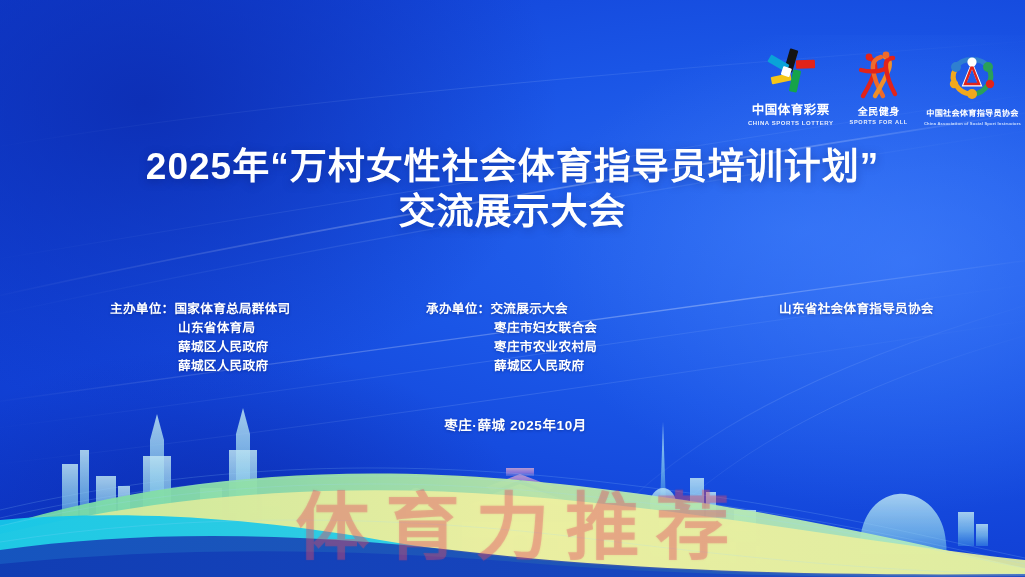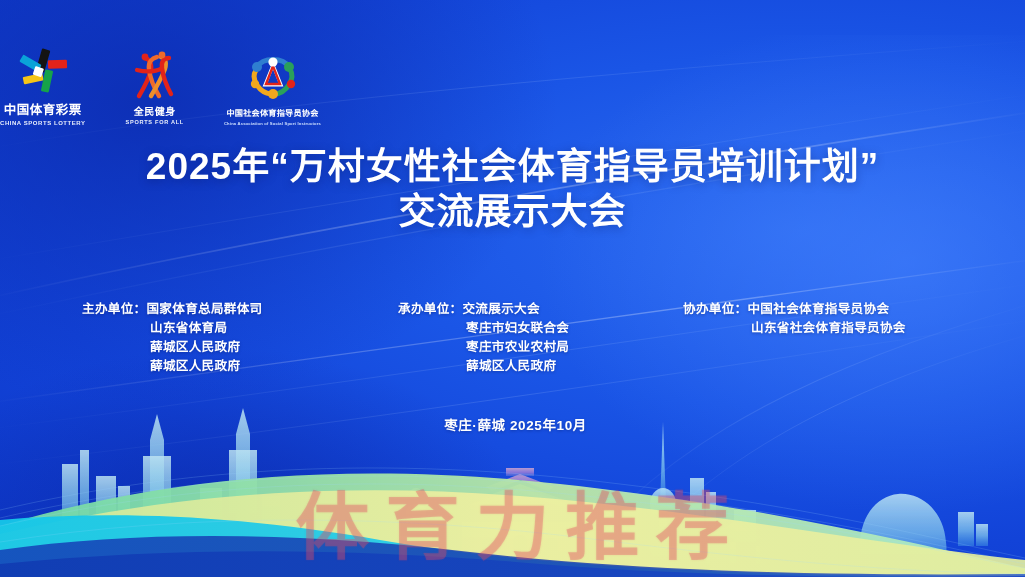--- a/index.html
+++ b/index.html
@@ -43,22 +43,22 @@
     display:flex;align-items:center;justify-content:center;
     font-size:74px;font-weight:700;letter-spacing:16px;
     color:rgba(226,74,96,.30);
     white-space:nowrap;pointer-events:none;
     text-shadow:0 0 2px rgba(226,74,96,.18);
     padding-left:16px;
   }
 
   
   .logos{
-    position:absolute;left:0;right:10px;top:30px;height:96px;
-    display:flex;justify-content:flex-start;align-items:flex-end;gap:40px;
+    position:absolute;left:0;right:4px;top:30px;height:96px;
+    display:flex;justify-content:flex-end;align-items:flex-end;gap:16px;
   }
   .logo{display:flex;flex-direction:column;align-items:center;gap:3px;}
   .logo .mark{display:block;}
   .logo .cn{
     color:#ffffff;font-weight:700;line-height:1.05;white-space:nowrap;
   }
   .logo .en{
     color:#e8eefc;line-height:1.05;white-space:nowrap;
     transform:scaleY(.92);
   }
@@ -85,20 +85,21 @@
   .orgs{
     position:absolute;top:300px;left:0;right:0;
     display:flex;justify-content:center;
     color:#ffffff;
   }
   .org-col{display:flex;flex-direction:column;}
   .org-row{
     font-size:12.6px;font-weight:700;line-height:19px;
     white-space:nowrap;letter-spacing:.3px;
     text-shadow:0 1px 3px rgba(4,22,95,.4);
+    margin-left:28px;
   }
   .org-row.indent{padding-left:5.4em;}
   .col-1{width:330px;padding-left:22px;}
   .col-2{width:275px;padding-left:8px;}
   .col-3{width:300px;padding-left:18px;}
 
   
   .placedate{
     position:absolute;top:414px;left:6px;right:0;text-align:center;
     color:#ffffff;font-size:13.5px;font-weight:700;letter-spacing:.6px;
@@ -220,21 +221,20 @@
     </div>
 
     <div class="org-col col-2">
       <div class="org-row"><span>承办单位：</span><span>交流展示大会</span></div>
       <div class="org-row indent">枣庄市妇女联合会</div>
       <div class="org-row indent">枣庄市农业农村局</div>
       <div class="org-row indent">薛城区人民政府</div>
     </div>
 
     <div class="org-col col-3">
-      <div class="org-row"><span>协办单位：</span><span>中国社会体育指导员协会</span></div>
       <div class="org-row indent">山东省社会体育指导员协会</div>
     </div>
 
   </div>
 
   <div class="placedate">枣庄·薛城 2025年10月</div>
 
   <div class="bottom-art">
     <svg viewBox="0 0 1025 185" preserveAspectRatio="none" aria-hidden="true">
       <defs>

